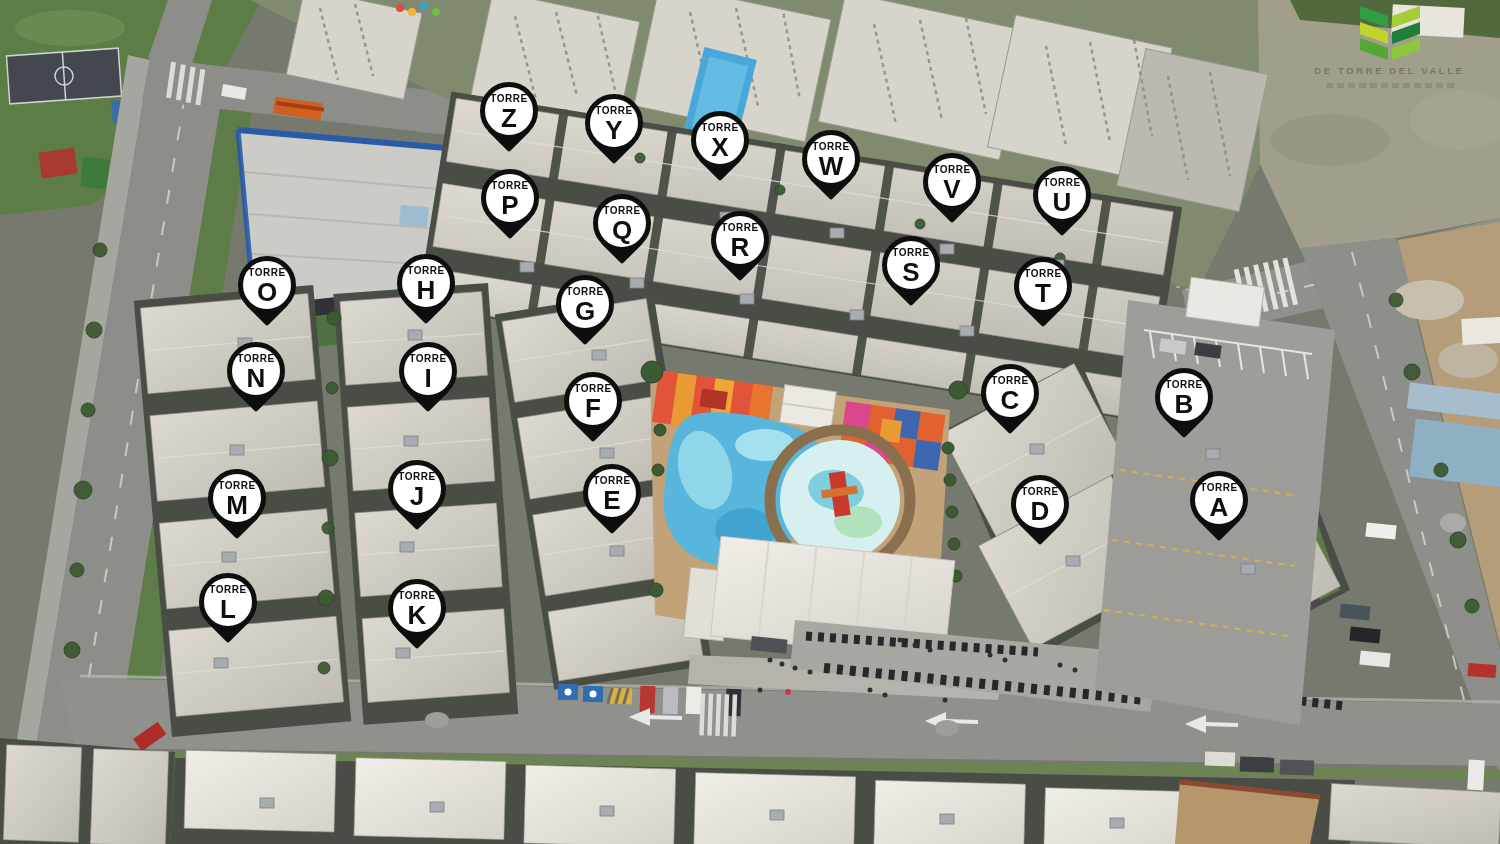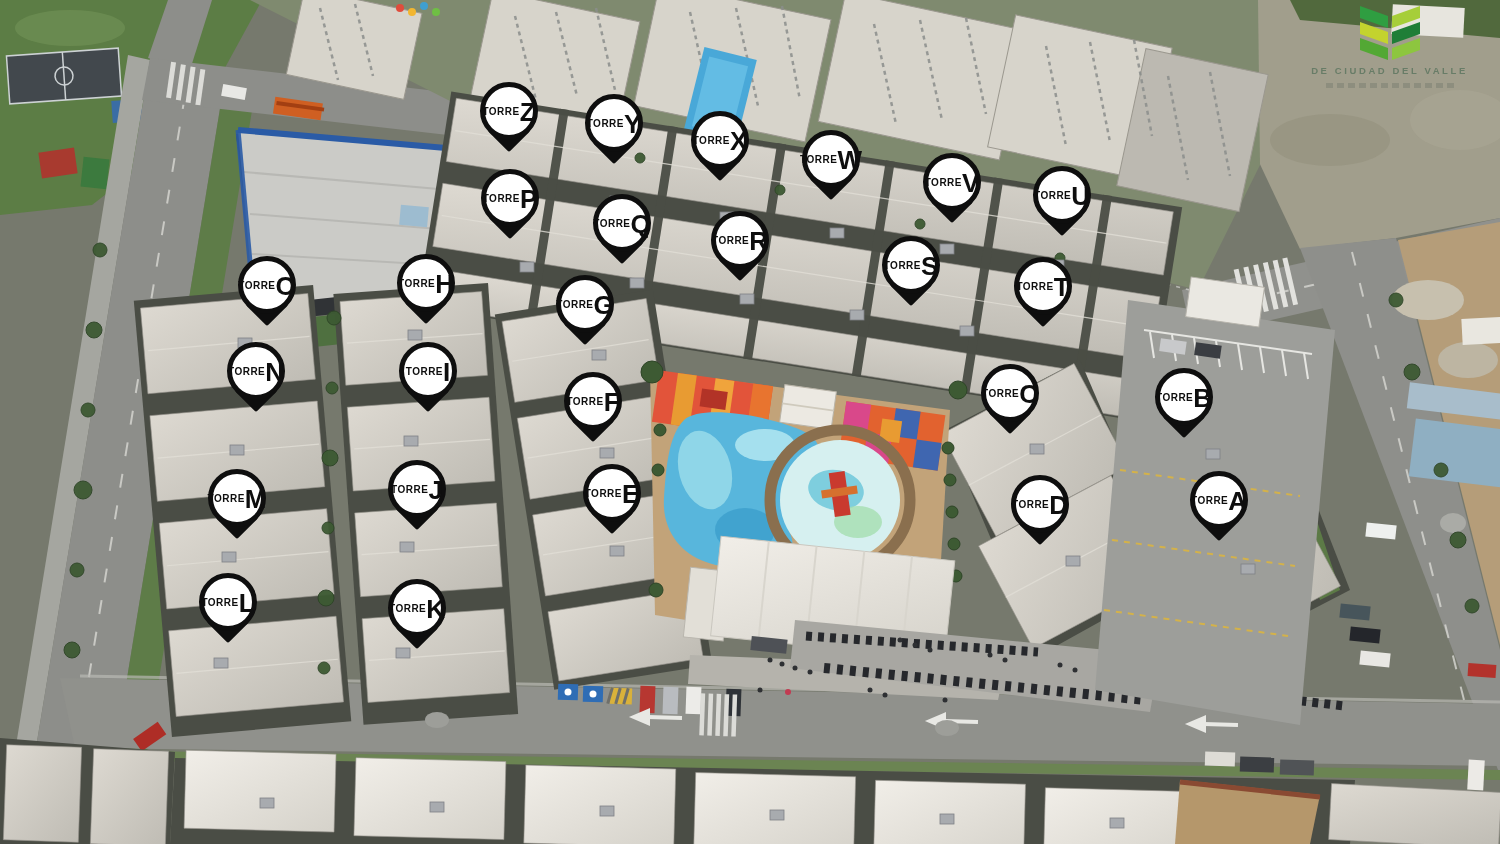--- a/index.html
+++ b/index.html
@@ -6,21 +6,21 @@
   .stage{position:relative;width:1500px;height:844px;overflow:hidden;
          background:#7b7e72;font-family:"Liberation Sans",sans-serif;}
   .scene{position:absolute;left:0;top:0;}
 
   
   .pin-layer{position:absolute;left:0;top:0;width:100%;height:100%;}
   .pin{position:absolute;width:58px;height:58px;transform:translate(-50%,-50%);z-index:6;cursor:pointer;}
   .pin-tail{position:absolute;left:50%;top:50%;width:30px;height:30px;margin:-15px 0 0 -15px;
             background:#0e0e0e;transform:translateY(20px) rotate(45deg);border-radius:2px;}
   .pin-circle{position:absolute;inset:0;background:#ffffff;border:5px solid #0e0e0e;border-radius:50%;
-              box-sizing:border-box;display:flex;align-items:center;justify-content:center;}
+              box-sizing:border-box;display:flex;flex-direction:column;align-items:center;justify-content:center;}
   .pin-word{font-size:10px;font-weight:700;letter-spacing:.5px;color:#0e0e0e;line-height:1;margin-top:2px;}
   .pin-letter{font-size:26px;font-weight:700;color:#0e0e0e;line-height:1;margin-top:1px;}
 
   
   .logo{position:absolute;left:1302px;top:4px;width:175px;text-align:center;z-index:5;}
   .logo svg{display:block;margin:0 auto;}
   .logo-name{font-size:27px;font-weight:700;letter-spacing:3px;color:#585d55;opacity:.92;margin-top:2px;}
   .logo-tagline{font-size:9.5px;font-weight:700;letter-spacing:2.6px;color:#5f7761;opacity:.85;margin-top:3px;}
   .logo-fineprint{width:128px;height:5px;margin:7px auto 0;opacity:.28;
      background:repeating-linear-gradient(90deg,#5a645a 0 7px,transparent 7px 11px);}
@@ -659,17 +659,17 @@
 
   <div class="logo">
     <svg width="64" height="58" viewBox="0 0 64 58">
       <polygon points="2,2 30,12 30,24 2,14" fill="#2f9e41"></polygon>
       <polygon points="62,2 34,12 34,24 62,14" fill="#a6ce39"></polygon>
       <polygon points="2,18 30,28 30,40 2,30" fill="#c3d32e"></polygon>
       <polygon points="62,18 34,28 34,40 62,30" fill="#1f7e37"></polygon>
       <polygon points="2,34 30,44 30,56 2,46" fill="#53a834"></polygon>
       <polygon points="62,34 34,44 34,56 62,46" fill="#8dc63f"></polygon>
     </svg>
-    <div class="logo-tagline">DE CIUDAD DEL VALLE</div>
+    <div class="logo-tagline">DE TORRE DEL VALLE</div>
     <div class="logo-fineprint"></div>
   </div>
 
 </div>
 
 </body></html>

